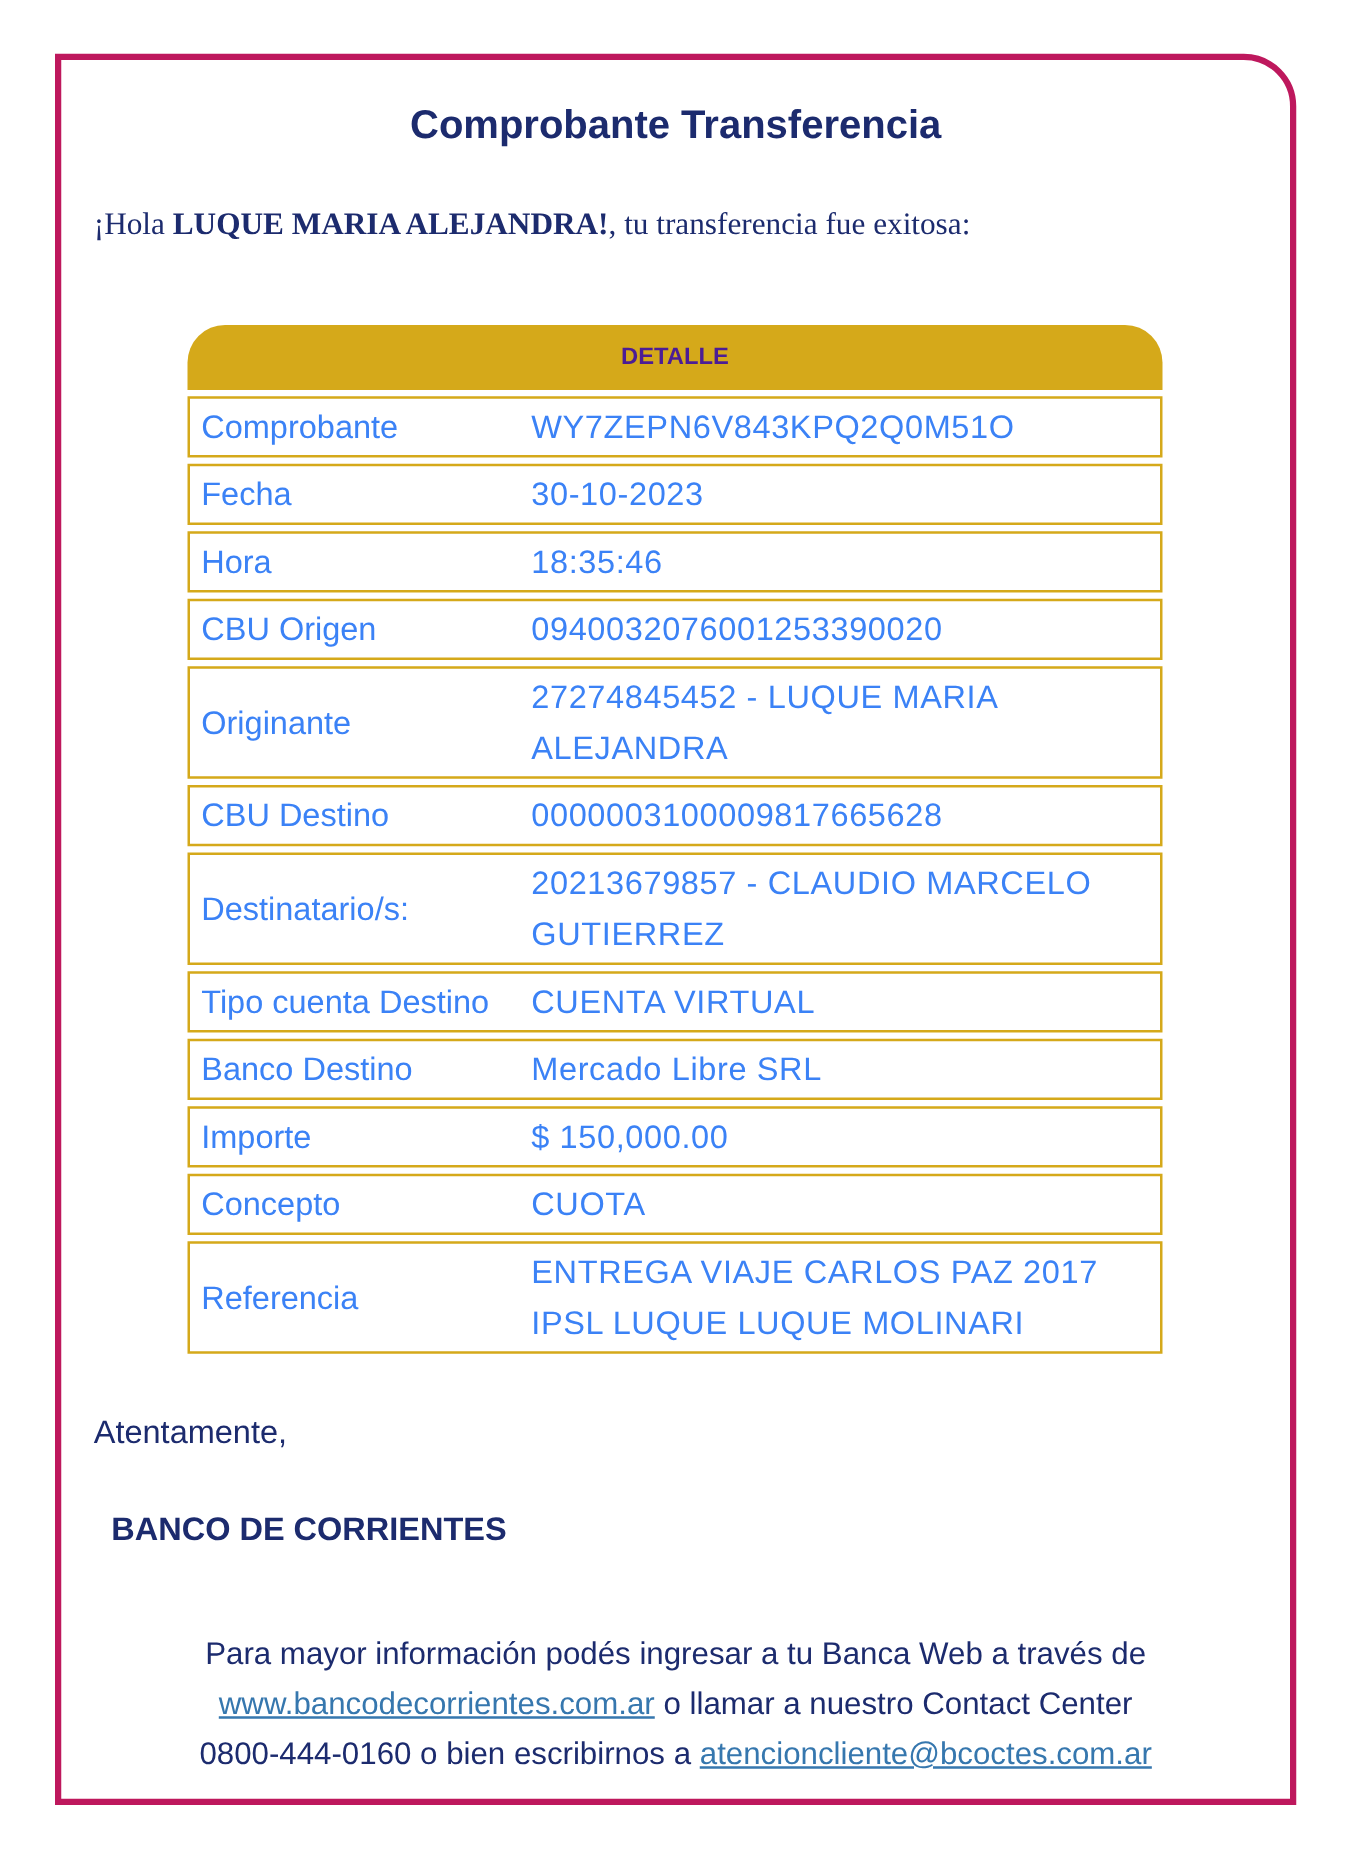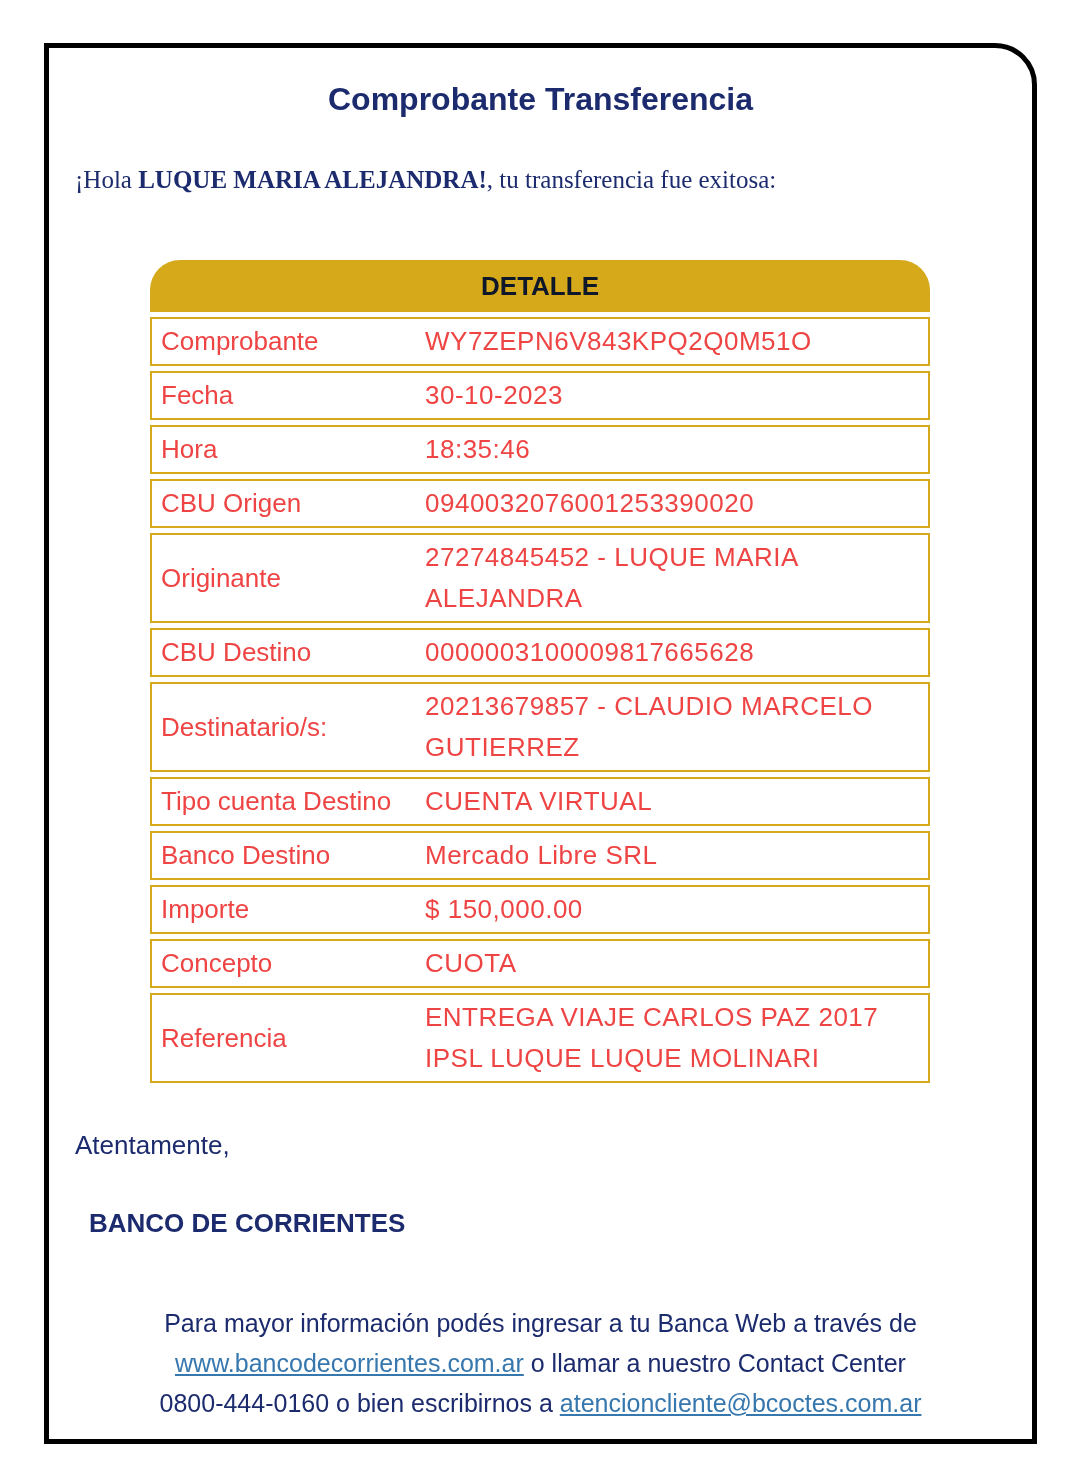--- a/index.html
+++ b/index.html
@@ -12,21 +12,21 @@
     color: #1C2B6E;
     overflow: hidden;
   }
   .card {
     position: absolute;
     left: 44px;
     top: 43px;
     width: 993px;
     height: 1401px;
     box-sizing: border-box;
-    border: 5px solid #000000;
+    border: 5px solid #be185d;
     border-top-right-radius: 42px;
     background: #ffffff;
   }
   .title {
     position: absolute;
     top: 33px;
     left: 0;
     width: 100%;
     margin: 0;
     text-align: center;
@@ -50,37 +50,37 @@
     left: 101px;
     top: 212px;
     width: 780px;
   }
   .detail-header {
     height: 52px;
     line-height: 52px;
     background: #D5A91A;
     border-radius: 30px 30px 0 0;
     text-align: center;
-    font-size: 26px;
+    font-size: 19px;
     font-weight: bold;
-    color: #0f172a;
+    color: #4c1d95;
   }
   .row {
     display: flex;
     margin-top: 5px;
     border: 2px solid #D5A91A;
     background: #ffffff;
     box-sizing: border-box;
   }
   .cell {
     font-size: 26px;
     line-height: 41px;
     padding-top: 2px;
     padding-bottom: 2px;
-    color: #ef4444;
+    color: #3b82f6;
     display: flex;
     align-items: center;
   }
   .cell.label {
     flex: none;
     width: 264px;
     padding-left: 9px;
   }
   .cell.value {
     flex: 1;

